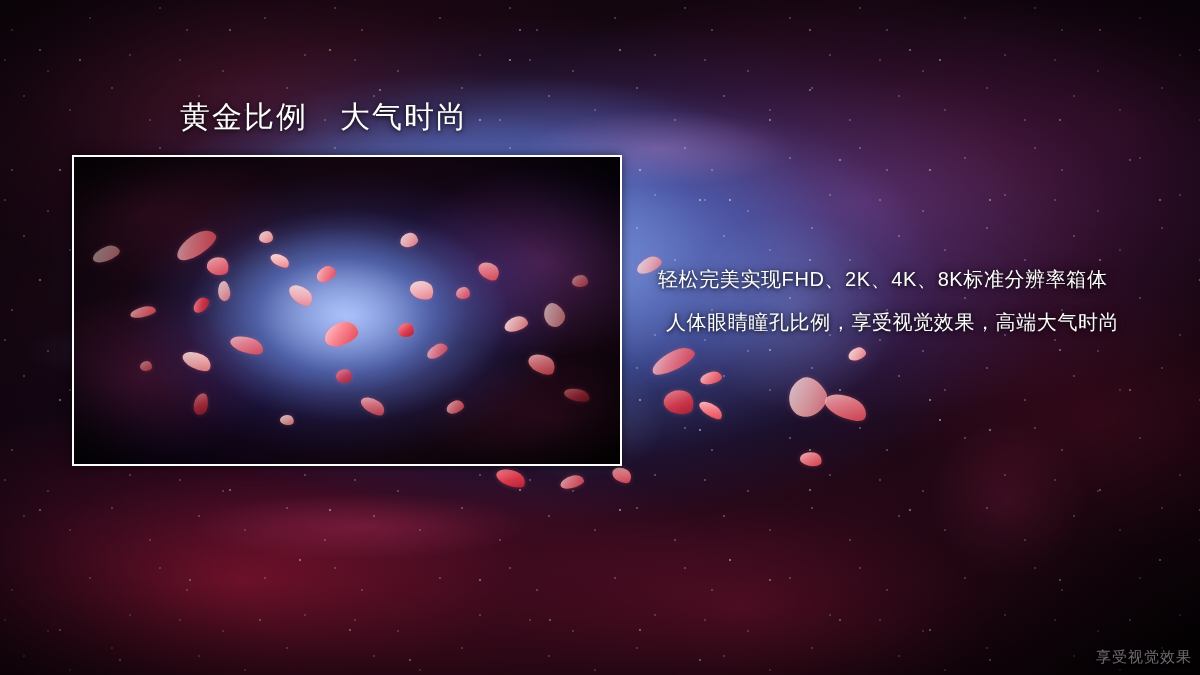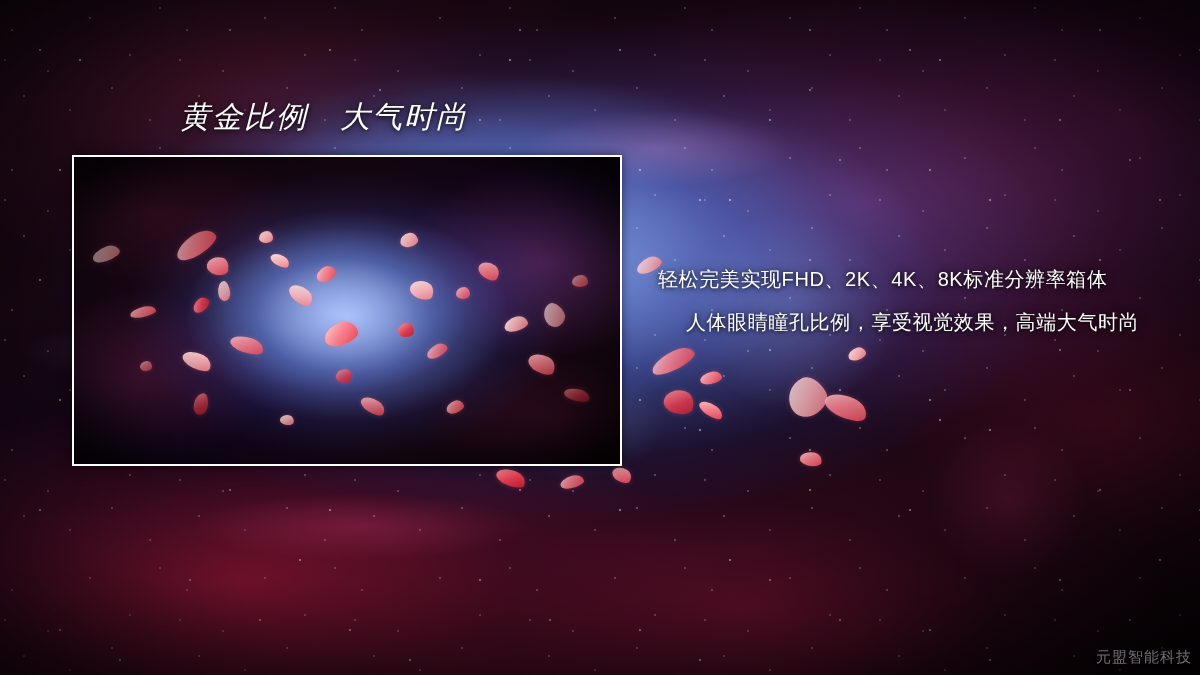--- a/index.html
+++ b/index.html
@@ -146,37 +146,36 @@
   #slide-title {
     position: absolute;
     left: 180px;
     top: 99px;
     font-size: 30px;
     line-height: 1.2;
     color: #ffffff;
     letter-spacing: 2px;
     white-space: pre;
     text-shadow: 0 1px 4px rgba(0,0,0,0.75), 0 0 12px rgba(0,0,0,0.45);
-    font-style: italic;
   }
   #body-text {
     position: absolute;
     left: 658px;
     top: 258px;
     width: 510px;
   }
   .body-line {
     color: #ffffff;
     font-size: 20px;
     line-height: 43px;
     letter-spacing: 0.6px;
     white-space: pre;
     text-shadow: 0 1px 4px rgba(0,0,0,0.8), 0 0 10px rgba(0,0,0,0.5);
   }
-  .body-line.indent-1 { padding-left: 8px; margin-left: 20px; }
+  .body-line.indent-1 { padding-left: 8px; }
   #watermark {
     position: absolute;
     right: 8px;
     bottom: 8px;
     font-size: 15px;
     color: rgba(200,195,205,0.55);
     letter-spacing: 1px;
     text-shadow: 0 1px 3px rgba(0,0,0,0.7);
   }
 </style>
@@ -244,15 +243,15 @@
         <div class="petal pale" style="left: 206px; top: 258px; width: 14px; height: 10px; transform: rotate(10deg); opacity: 0.96;"></div>
       </div>
     <div id="picture-vignette"></div>
   </div>
 
   <div id="body-text">
     <div class="body-line">轻松完美实现FHD、2K、4K、8K标准分辨率箱体</div>
     <div class="body-line indent-1">人体眼睛瞳孔比例，享受视觉效果，高端大气时尚</div>
   </div>
 
-  <div id="watermark">元盟智能科技</div>
+  <div id="watermark">享受视觉效果</div>
 
 </div>
 
 </body></html>

